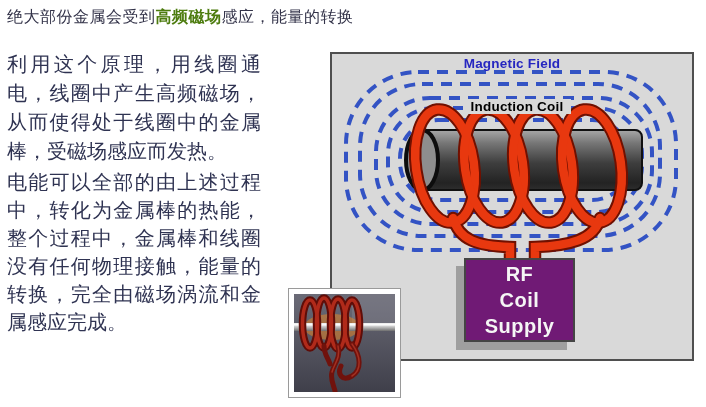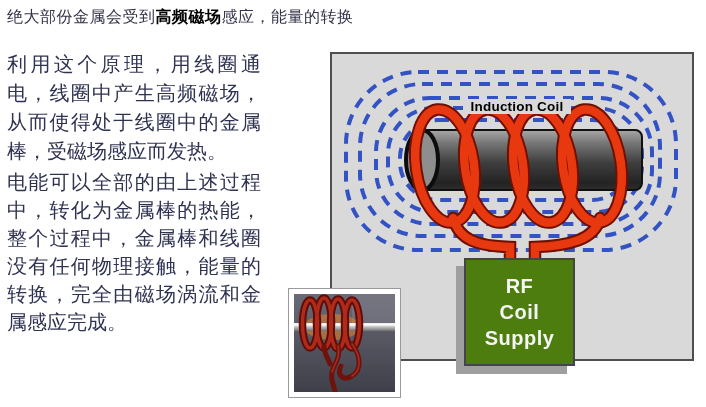--- a/index.html
+++ b/index.html
@@ -5,39 +5,39 @@
   html,body{margin:0;padding:0;background:#ffffff;}
   .stage{
     position:relative;width:706px;height:407px;background:#ffffff;overflow:hidden;
     font-family:"Liberation Serif","DejaVu Serif",serif;
   }
   
   .top-title{
     position:absolute;left:7px;top:7px;width:430px;
     font-size:16px;line-height:20px;color:#333349;letter-spacing:0.5px;white-space:nowrap;
   }
-  .top-title .em{font-weight:bold;color:#000000;}
+  .top-title .em{font-weight:bold;color:#4d7c0f;}
   .left-col{position:absolute;left:7px;top:50px;width:254px;color:#2f3352;}
   .left-col p{margin:0;font-size:20px;line-height:29px;text-align:justify;}
   .left-col p + p{margin-top:2px;line-height:28px;}
   
   .diagram{
     position:absolute;left:330px;top:52px;width:364px;height:309px;
     background:#d9d9d9;border:2px solid #4f4f4f;box-sizing:border-box;
   }
   .diagram svg{position:absolute;left:0;top:0;}
   .dlabel{
     position:absolute;font-family:"Liberation Sans","DejaVu Sans",sans-serif;
     font-weight:bold;font-size:13.5px;text-align:center;letter-spacing:0.2px;
   }
   .magnetic-label{left:120px;top:2px;width:120px;color:#2626c0;}
   .coil-label{left:131px;top:45px;width:108px;color:#000000;background:#d9d9d9;}
   .rf-box{
-    position:absolute;left:132px;top:204px;width:111px;height:108px;box-sizing:border-box;
-    background:#4d7c0f;border:2.5px solid #454545;box-shadow:-8px 8px 0 0 #9f9f9f;
+    position:absolute;left:132px;top:204px;width:111px;height:84px;box-sizing:border-box;
+    background:#701a75;border:2.5px solid #454545;box-shadow:-8px 8px 0 0 #9f9f9f;
     display:flex;flex-direction:column;align-items:center;justify-content:center;
     font-family:"Liberation Sans","DejaVu Sans",sans-serif;font-weight:bold;
     font-size:20px;line-height:26px;color:#f5f5f5;letter-spacing:0.5px;z-index:3;
   }
   
   .photo{
     position:absolute;left:288px;top:288px;width:113px;height:110px;box-sizing:border-box;
     background:#ffffff;border:1px solid #9a9a9a;padding:5px;z-index:5;
   }
 </style>
@@ -92,20 +92,21 @@
       <g fill="none" stroke-width="8.5" stroke-linecap="round" stroke="#e8380f">
         <ellipse cx="113" cy="112" rx="29" ry="57" transform="rotate(-8 113 112)"></ellipse>
         <ellipse cx="162" cy="112" rx="29" ry="57" transform="rotate(-8 162 112)"></ellipse>
         <ellipse cx="211" cy="112" rx="29" ry="57" transform="rotate(-8 211 112)"></ellipse>
         <ellipse cx="260" cy="112" rx="29" ry="57" transform="rotate(-8 260 112)"></ellipse>
         <path d="M 121,164 C 127,186 145,192 178,193 L 178,212"></path>
         <path d="M 268,164 C 263,186 236,192 203,193 L 203,212"></path>
       </g>
     </svg>
 
+    <div class="dlabel magnetic-label">Magnetic Field</div>
     <div class="dlabel coil-label">Induction Coil</div>
 
     <div class="rf-box">
       <div>RF</div>
       <div>Coil</div>
       <div>Supply</div>
     </div>
   </div>
 
   <div class="photo">

